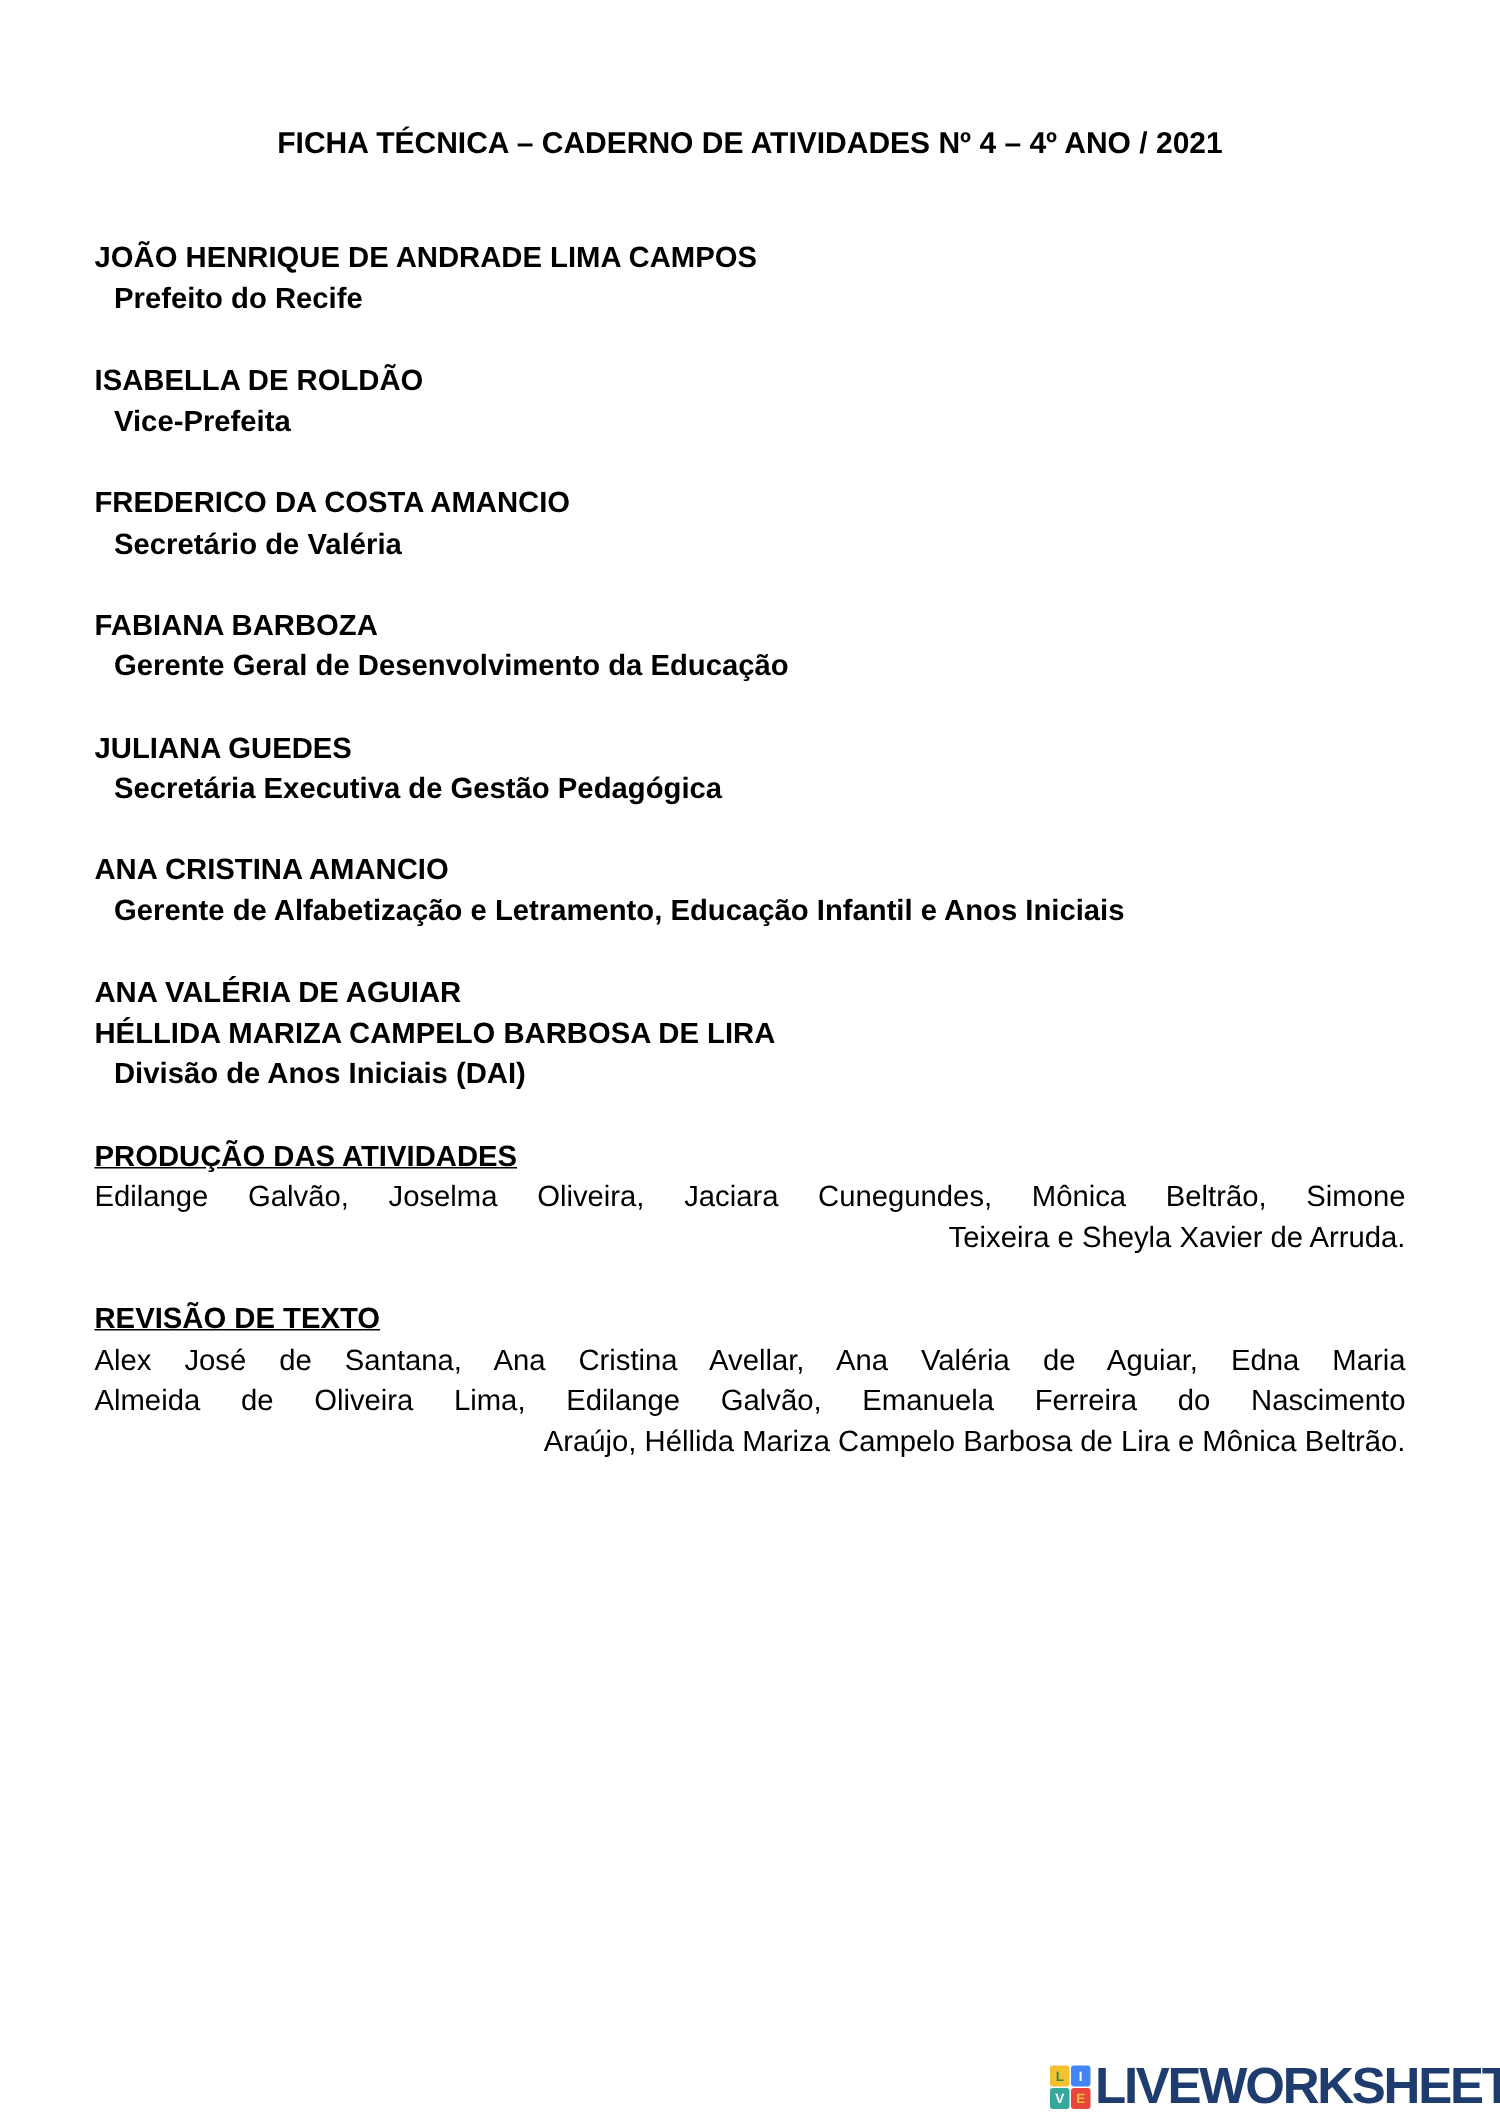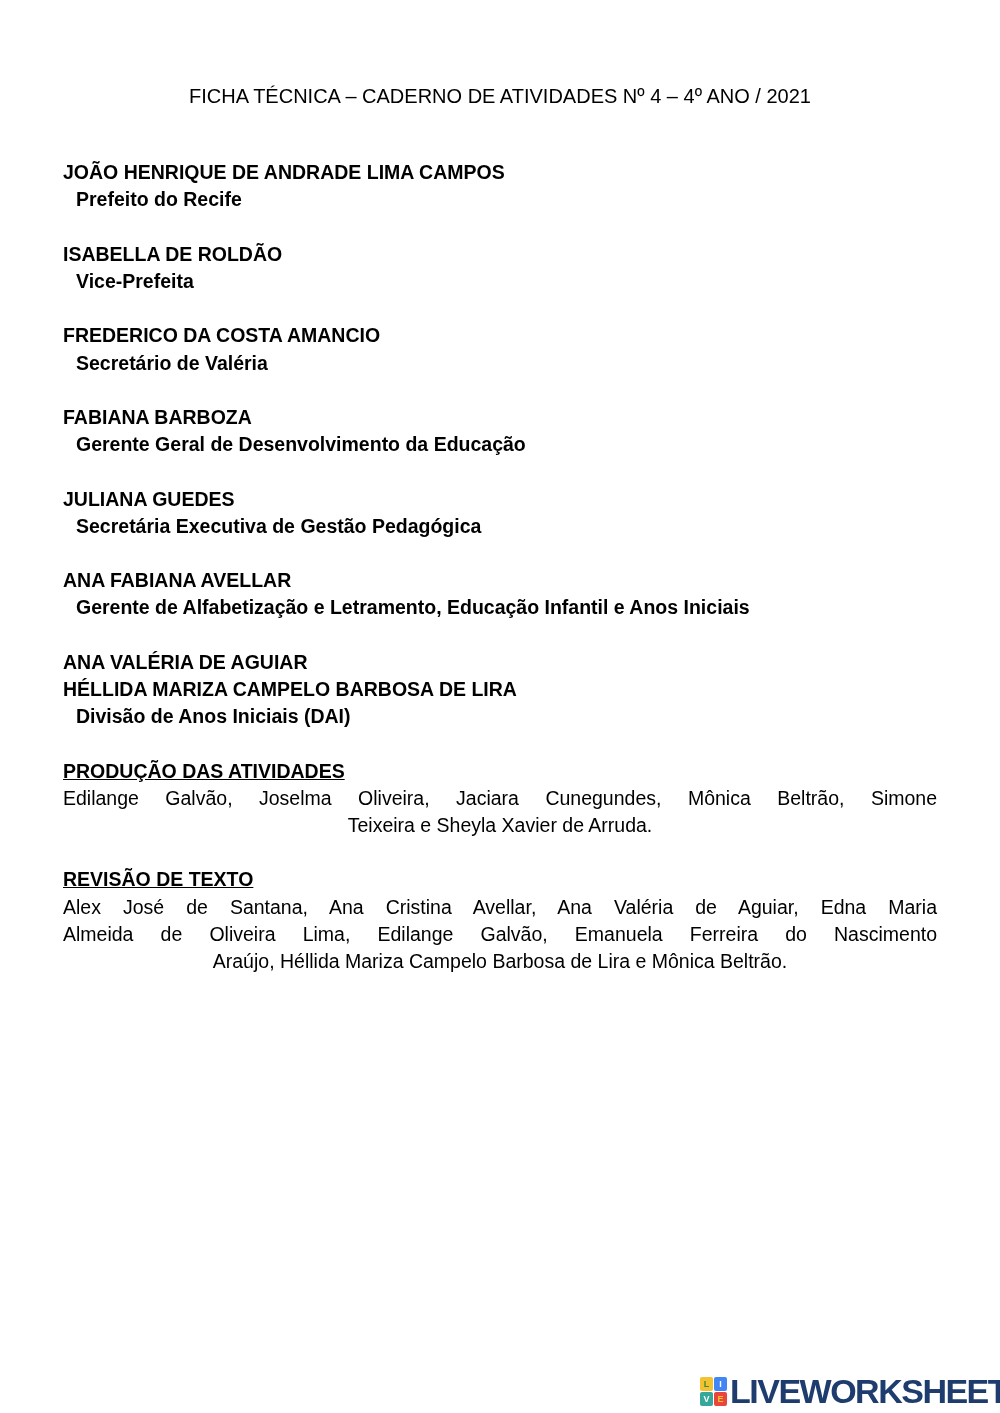--- a/index.html
+++ b/index.html
@@ -20,35 +20,35 @@
     padding: 0 63px;
     font-size: 19.5px;
     line-height: 27.2px;
   }
   .doc-title {
     margin: 0;
     padding-top: 83px;
     margin-bottom: 49px;
     text-align: center;
     font-size: 20px;
-    font-weight: normal;
+    font-weight: bold;
     line-height: 27.2px;
   }
   .block {
     margin: 0 0 27.2px 0;
   }
   .name-line { font-weight: bold; }
   .role-line { font-weight: bold; margin-left: 13px; }
   .section-heading { font-weight: bold; text-decoration: underline; }
   .jline {
     text-align: justify;
     text-align-last: justify;
   }
   .lline {
-    text-align: center;
+    text-align: right;
   }
   
   .lw-logo {
     position: absolute;
     left: 700px;
     top: 1374px;
     display: flex;
     align-items: center;
     text-decoration: none;
     cursor: pointer;
@@ -105,21 +105,21 @@
       <div class="name-line">FABIANA BARBOZA</div>
       <div class="role-line">Gerente Geral de Desenvolvimento da Educação</div>
     </section>
 
     <section class="block">
       <div class="name-line">JULIANA GUEDES</div>
       <div class="role-line">Secretária Executiva de Gestão Pedagógica</div>
     </section>
 
     <section class="block">
-      <div class="name-line">ANA FABIANA AVELLAR</div>
+      <div class="name-line">ANA CRISTINA AMANCIO</div>
       <div class="role-line">Gerente de Alfabetização e Letramento, Educação Infantil e Anos Iniciais</div>
     </section>
 
     <section class="block">
       <div class="name-line">ANA VALÉRIA DE AGUIAR</div>
       <div class="name-line">HÉLLIDA MARIZA CAMPELO BARBOSA DE LIRA</div>
       <div class="role-line">Divisão de Anos Iniciais (DAI)</div>
     </section>
 
     <section class="block">

